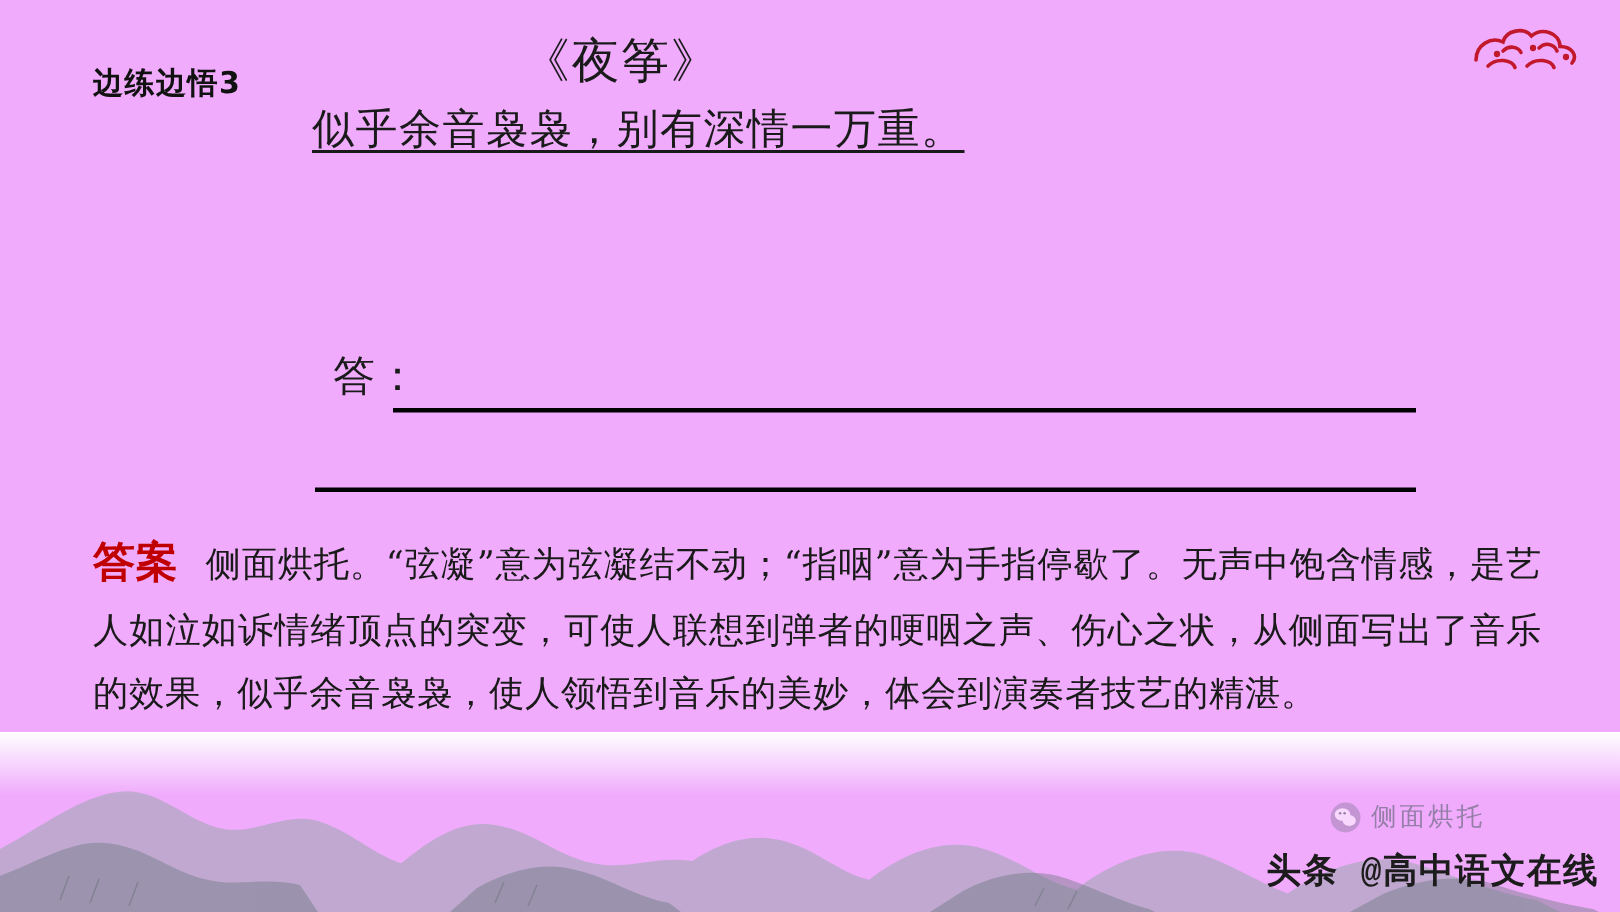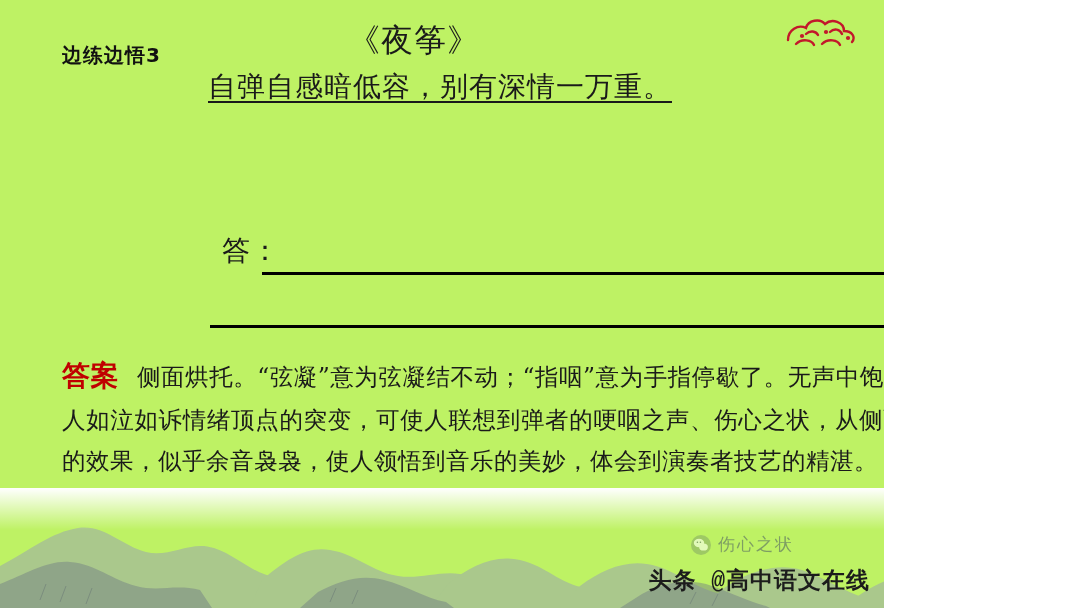--- a/index.html
+++ b/index.html
@@ -11,23 +11,23 @@
     width: 1080px;
     height: 608px;
     overflow: hidden;
     font-family: "Liberation Serif", serif;
     color: #1a1a1a;
     position: relative;
   }
 
   #slide {
     position: relative;
-    width: 884px;
+    width: 1080px;
     height: 608px;
-    background: #bef264;
+    background: #f0abfc;
     overflow: hidden;
   }
 
   
   .corner-ornament {
     position: absolute;
     top: 10px;
     right: 22px;
     width: 80px;
     height: 46px;
@@ -187,21 +187,21 @@
         <circle cx="44" cy="22" r="2.1"></circle>
         <circle cx="66" cy="28" r="2.1"></circle>
       </g>
     </svg>
   </div>
 
   <div class="section-label">边练边悟3</div>
 
   <div class="poem">
     <div class="poem-title">《夜筝》</div>
-    <div class="poem-line underlined">自弹自感暗低容，别有深情一万重。</div>
+    <div class="poem-line underlined">似乎余音袅袅，别有深情一万重。</div>
   </div>
 
   <div class="answer-prompt">答：</div>
   <div class="blank-rule-1"></div>
   <div class="blank-rule-2"></div>
 
   <div class="answer-block">
     <span class="answer-tag">答案</span><span class="answer-text">侧面烘托。“弦凝”意为弦凝结不动；“指咽”意为手指停歇了。无声中饱含情感，是艺人如泣如诉情绪顶点的突变，可使人联想到弹者的哽咽之声、伤心之状，从侧面写出了音乐的效果，似乎余音袅袅，使人领悟到音乐的美妙，体会到演奏者技艺的精湛。</span>
   </div>
 
@@ -237,20 +237,20 @@
   </div>
 
   <div class="wechat-badge">
     <svg width="22" height="22" viewBox="0 0 22 22" xmlns="http://www.w3.org/2000/svg">
       <circle cx="11" cy="11" r="10" fill="#4b5b63" opacity="0.5"></circle>
       <ellipse cx="9" cy="9" rx="5.2" ry="4.2" fill="#ffffff"></ellipse>
       <ellipse cx="13.5" cy="13" rx="4.4" ry="3.6" fill="#ffffff"></ellipse>
       <circle cx="7.4" cy="8.2" r="0.8" fill="#4b5b63"></circle>
       <circle cx="10.4" cy="8.2" r="0.8" fill="#4b5b63"></circle>
     </svg>
-    <span class="wechat-text">伤心之状</span>
+    <span class="wechat-text">侧面烘托</span>
   </div>
 
   <div class="footer-brand">
     <span class="footer-toutiao">头条 @高中语文在线</span>
   </div>
 
 </div>
 
 </body></html>

